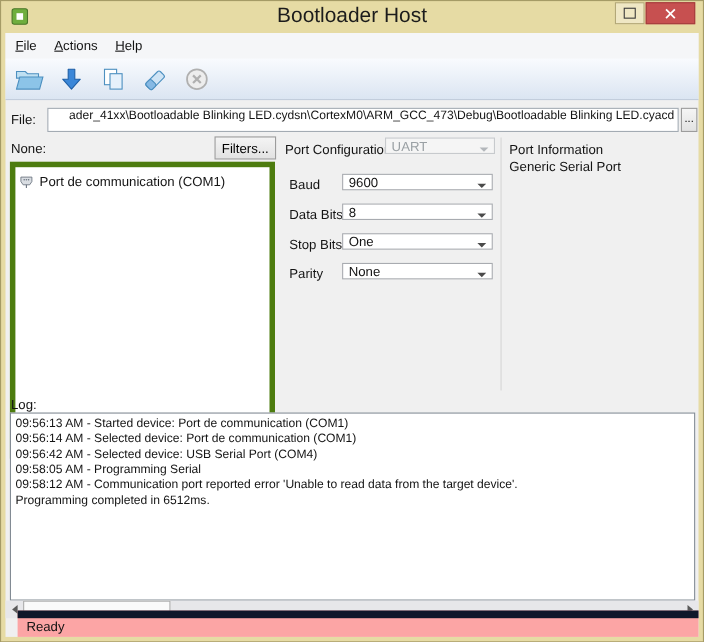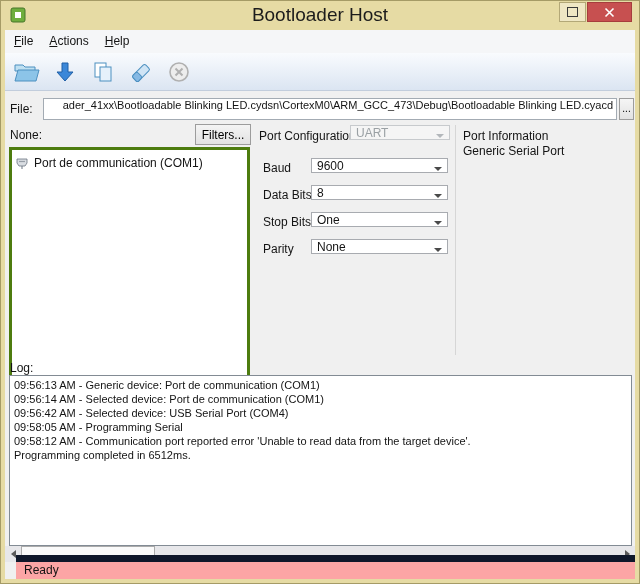--- a/index.html
+++ b/index.html
@@ -27,21 +27,21 @@
   .tool-btn{width:30px;height:30px;display:flex;align-items:center;justify-content:center;background:transparent;border:0;padding:0}
 
   
   .file-label{position:absolute;left:5px;top:68px;height:22px;line-height:22px}
   .file-input{position:absolute;left:38px;top:68px;width:574px;height:22px;box-sizing:border-box;background:#fff;border:1px solid #a3abb3;display:flex;justify-content:flex-end;overflow:hidden;padding:0 3px;font-size:11px;white-space:nowrap}
   .browse-btn{position:absolute;left:614px;top:68px;width:15px;height:22px;box-sizing:border-box;background:linear-gradient(#f5f5f5,#e2e2e2);border:1px solid #9c9c9c;font-size:10px;line-height:18px;text-align:center;padding:0}
 
   
   .ports-label{position:absolute;left:5px;top:98px}
   .filters-btn{position:absolute;left:190px;top:94px;width:56px;height:21px;box-sizing:border-box;background:linear-gradient(#f4f4f4,#e2e2e2);border:1px solid #9c9c9c;font-size:12px;padding:0}
-  .ports-list{position:absolute;left:4px;top:117px;width:241px;height:270px;box-sizing:border-box;background:#fff;border:3px solid #4d7c0f;padding-top:2px}
+  .ports-list{position:absolute;left:4px;top:117px;width:241px;height:270px;box-sizing:border-box;background:#fff;border:5px solid #4d7c0f;padding-top:2px}
   .port-item{height:21px;display:flex;align-items:center;gap:5px;padding-left:3px}
   .port-item.selected{background:#d2dbe6}
 
   
   .config-title{position:absolute;left:254px;top:99px}
   .combo{position:absolute;box-sizing:border-box;height:15px;background:#fff;border:1px solid #a8abb0;display:flex;align-items:center;padding-left:5px}
   .combo .arrow{position:absolute;right:5px;top:8px;width:0;height:0;border-left:4px solid transparent;border-right:4px solid transparent;border-top:4px solid #4a4a4a}
   .combo.disabled{background:#f5f5f5;color:#9aa0a4;border-color:#c7cacd}
   .combo.disabled .arrow{border-top-color:#b3b7bb}
   .combo-uart{left:345px;top:95px;width:100px}
@@ -192,21 +192,21 @@
       <span class="arrow"></span>
     </div>
 
     <div class="section-divider"></div>
 
     <div class="info-title">Port Information</div>
     <div class="info-value">Generic Serial Port</div>
 
     <div class="log-label">Log:</div>
     <div class="log-box">
-      <div class="log-line">09:56:13 AM - Generic device: Port de communication (COM1)</div>
+      <div class="log-line">09:56:13 AM - Started device: Port de communication (COM1)</div>
       <div class="log-line">09:56:14 AM - Selected device: Port de communication (COM1)</div>
       <div class="log-line">09:56:42 AM - Selected device: USB Serial Port (COM4)</div>
       <div class="log-line">09:58:05 AM - Programming Serial</div>
       <div class="log-line">09:58:12 AM - Communication port reported error 'Unable to read data from the target device'.</div>
       <div class="log-line">Programming completed in 6512ms.</div>
     </div>
 
     <div class="hscroll">
       <div class="sb-btn sb-left">
         <span class="tri-left"></span>

